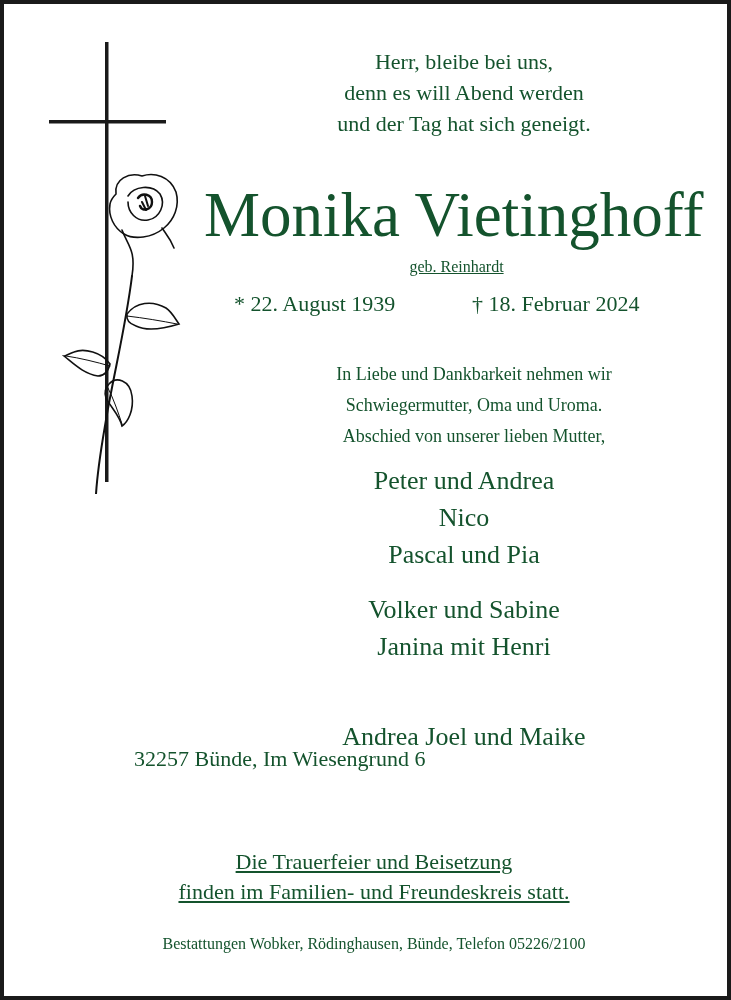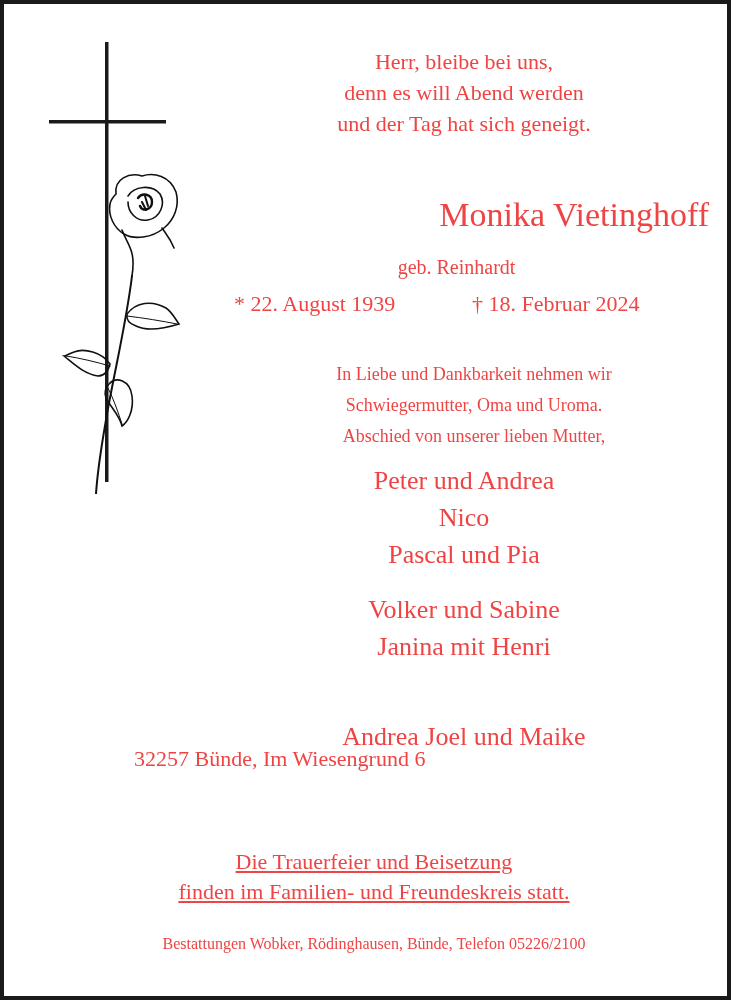--- a/index.html
+++ b/index.html
@@ -1,28 +1,28 @@
 <!DOCTYPE html>
 <html><head>
   <meta charset="utf-8">
   <style>
     html, body { margin: 0; padding: 0; background: #ffffff; }
     body { width: 731px; height: 1000px; position: relative; overflow: hidden; }
     .frame {
       position: absolute; left: 0; top: 0; width: 731px; height: 1000px;
       box-sizing: border-box; border: 4px solid #1a1a1a; background: #ffffff;
     }
-    .serif { font-family: "Liberation Serif", "DejaVu Serif", serif; color: #ef4444; }
+    .serif { font-family: "Liberation Serif", "DejaVu Serif", serif; color: #14532d; }
     .verse { position: absolute; left: 230px; width: 460px; top: 42px; text-align: center;
       font-size: 22px; line-height: 31px; }
     .verse div { white-space: nowrap; }
-    .name { position: absolute; left: 200px; width: 505px; top: 176px; text-align: right;
-      font-size: 34px; line-height: 70px; letter-spacing: 0px; }
+    .name { position: absolute; left: 200px; width: 505px; top: 176px; text-align: left;
+      font-size: 63px; line-height: 70px; letter-spacing: 0px; }
     .birthname { position: absolute; left: 200px; width: 505px; top: 250px; text-align: center;
-      font-size: 20px; line-height: 26px; }
+      font-size: 16px; line-height: 26px; text-decoration: underline; }
     .dates { position: absolute; left: 230px; top: 285px; width: 470px; font-size: 22px; line-height: 30px; }
     .dates .born { position: absolute; left: 0; white-space: nowrap; }
     .dates .died { position: absolute; left: 238px; white-space: nowrap; }
     .intro { position: absolute; left: 220px; width: 500px; top: 355px; text-align: center;
       font-size: 18px; line-height: 31px; }
     .intro div, .family div { white-space: nowrap; }
     .family { position: absolute; left: 250px; width: 420px; text-align: center; font-size: 26px; line-height: 37px; }
     .fam1 { top: 458px; }
     .fam2 { top: 587px; }
     .fam3 { top: 714px; }

